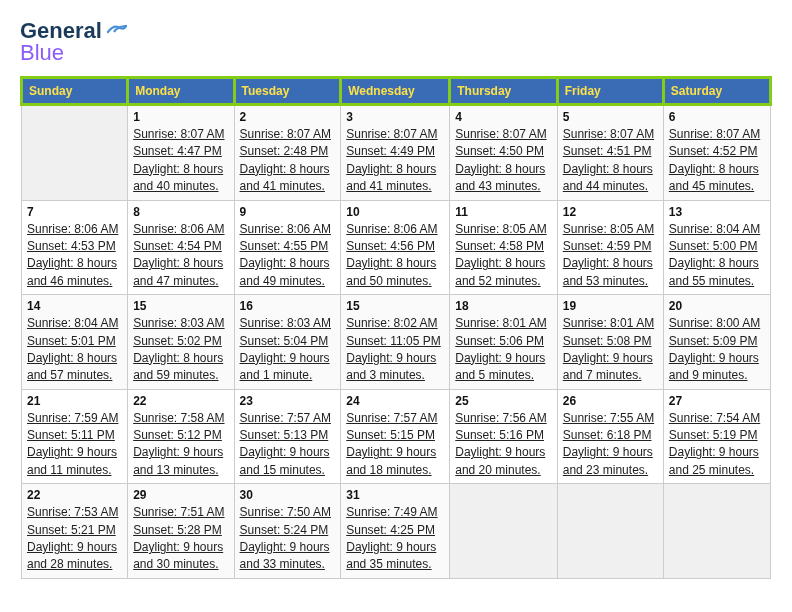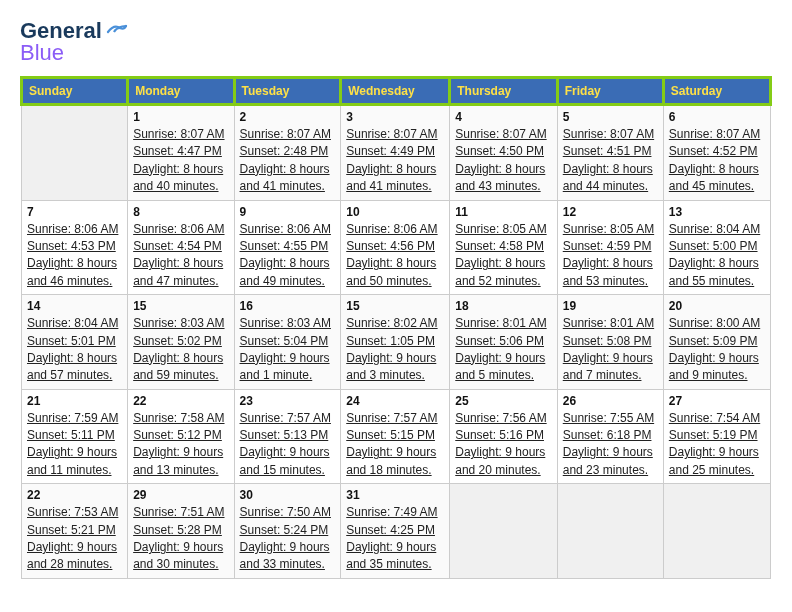--- a/index.html
+++ b/index.html
@@ -195,21 +195,21 @@
           <td>
             <div class="day-num">15</div>
             <div class="day-detail"><span>Sunrise: 8:03 AM</span><br><span>Sunset: 5:02 PM</span><br><span>Daylight: 8 hours</span><br><span>and 59 minutes.</span></div>
           </td>
           <td>
             <div class="day-num">16</div>
             <div class="day-detail"><span>Sunrise: 8:03 AM</span><br><span>Sunset: 5:04 PM</span><br><span>Daylight: 9 hours</span><br><span>and 1 minute.</span></div>
           </td>
           <td>
             <div class="day-num">15</div>
-            <div class="day-detail"><span>Sunrise: 8:02 AM</span><br><span>Sunset: 1:05 PM</span><br><span>Daylight: 9 hours</span><br><span>and 3 minutes.</span></div>
+            <div class="day-detail"><span>Sunrise: 8:02 AM</span><br><span>Sunset: 11:05 PM</span><br><span>Daylight: 9 hours</span><br><span>and 3 minutes.</span></div>
           </td>
           <td>
             <div class="day-num">18</div>
             <div class="day-detail"><span>Sunrise: 8:01 AM</span><br><span>Sunset: 5:06 PM</span><br><span>Daylight: 9 hours</span><br><span>and 5 minutes.</span></div>
           </td>
           <td>
             <div class="day-num">19</div>
             <div class="day-detail"><span>Sunrise: 8:01 AM</span><br><span>Sunset: 5:08 PM</span><br><span>Daylight: 9 hours</span><br><span>and 7 minutes.</span></div>
           </td>
           <td>

